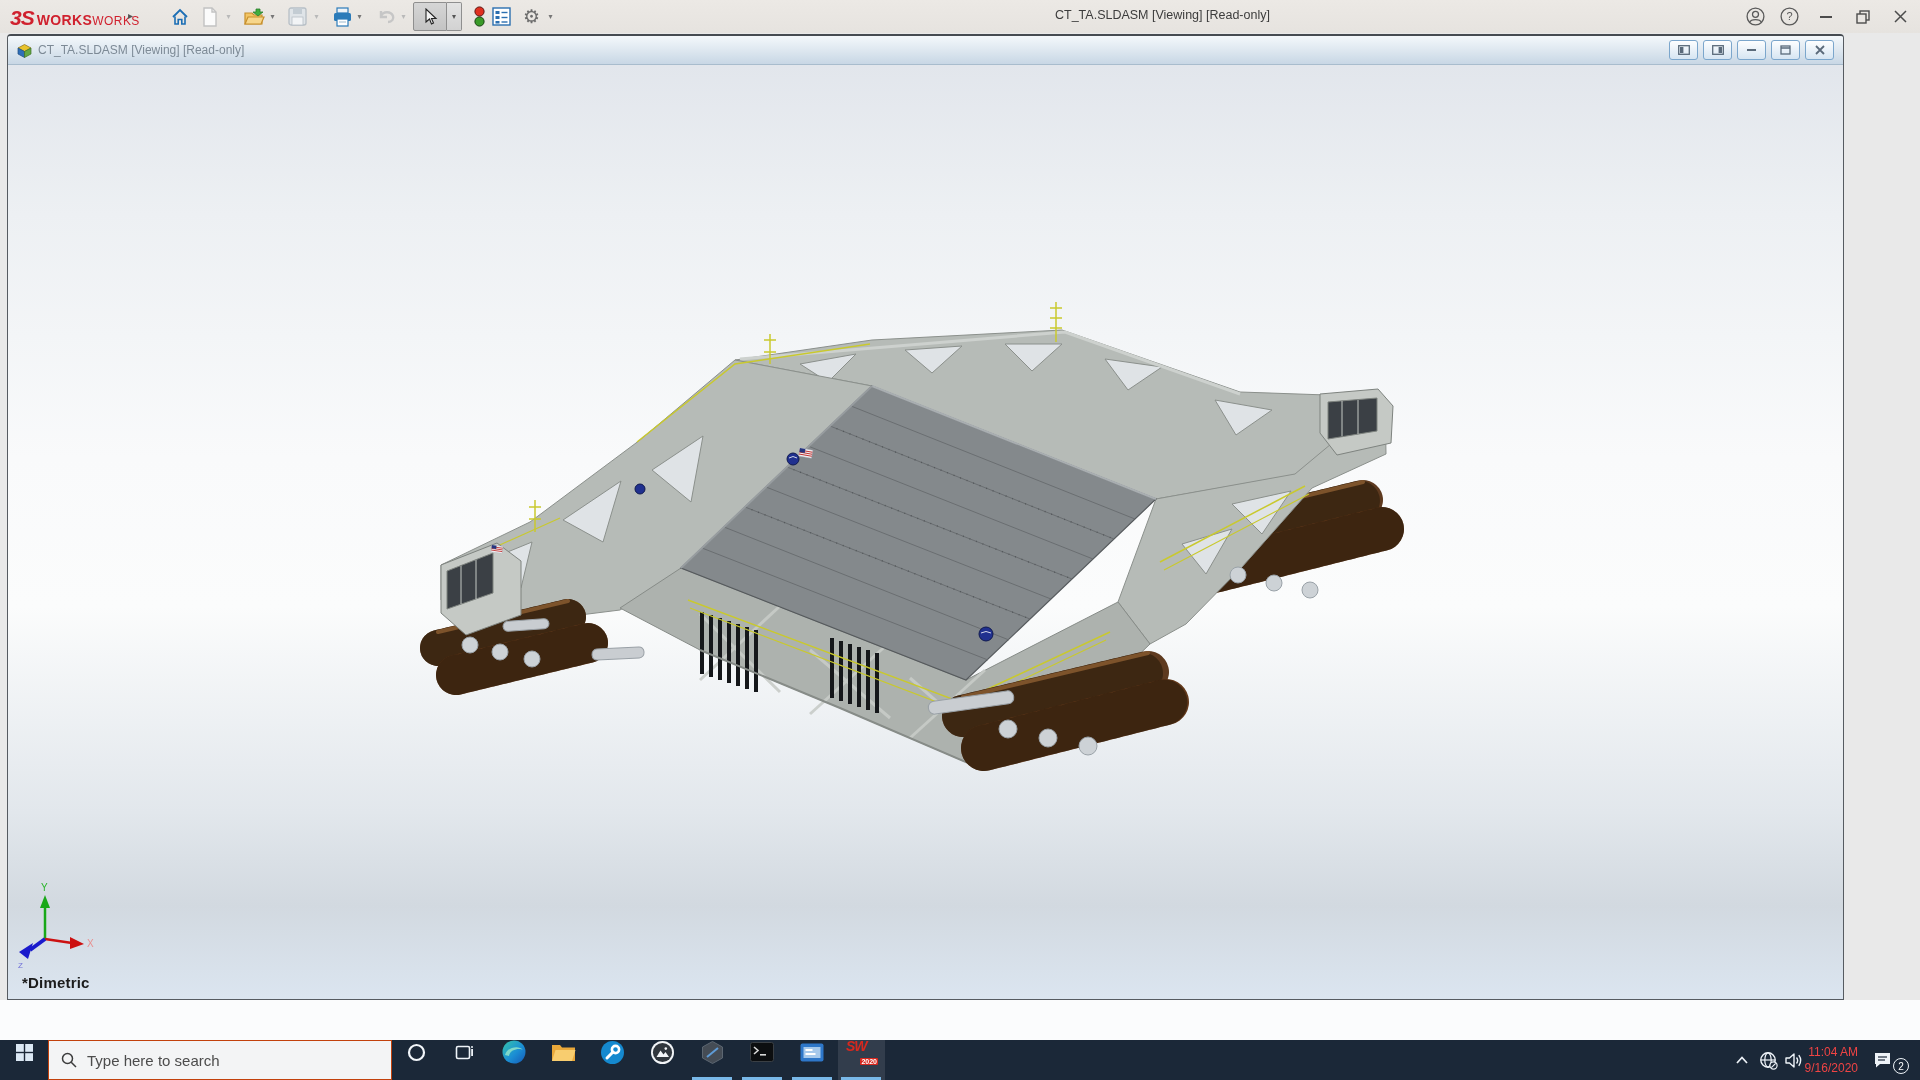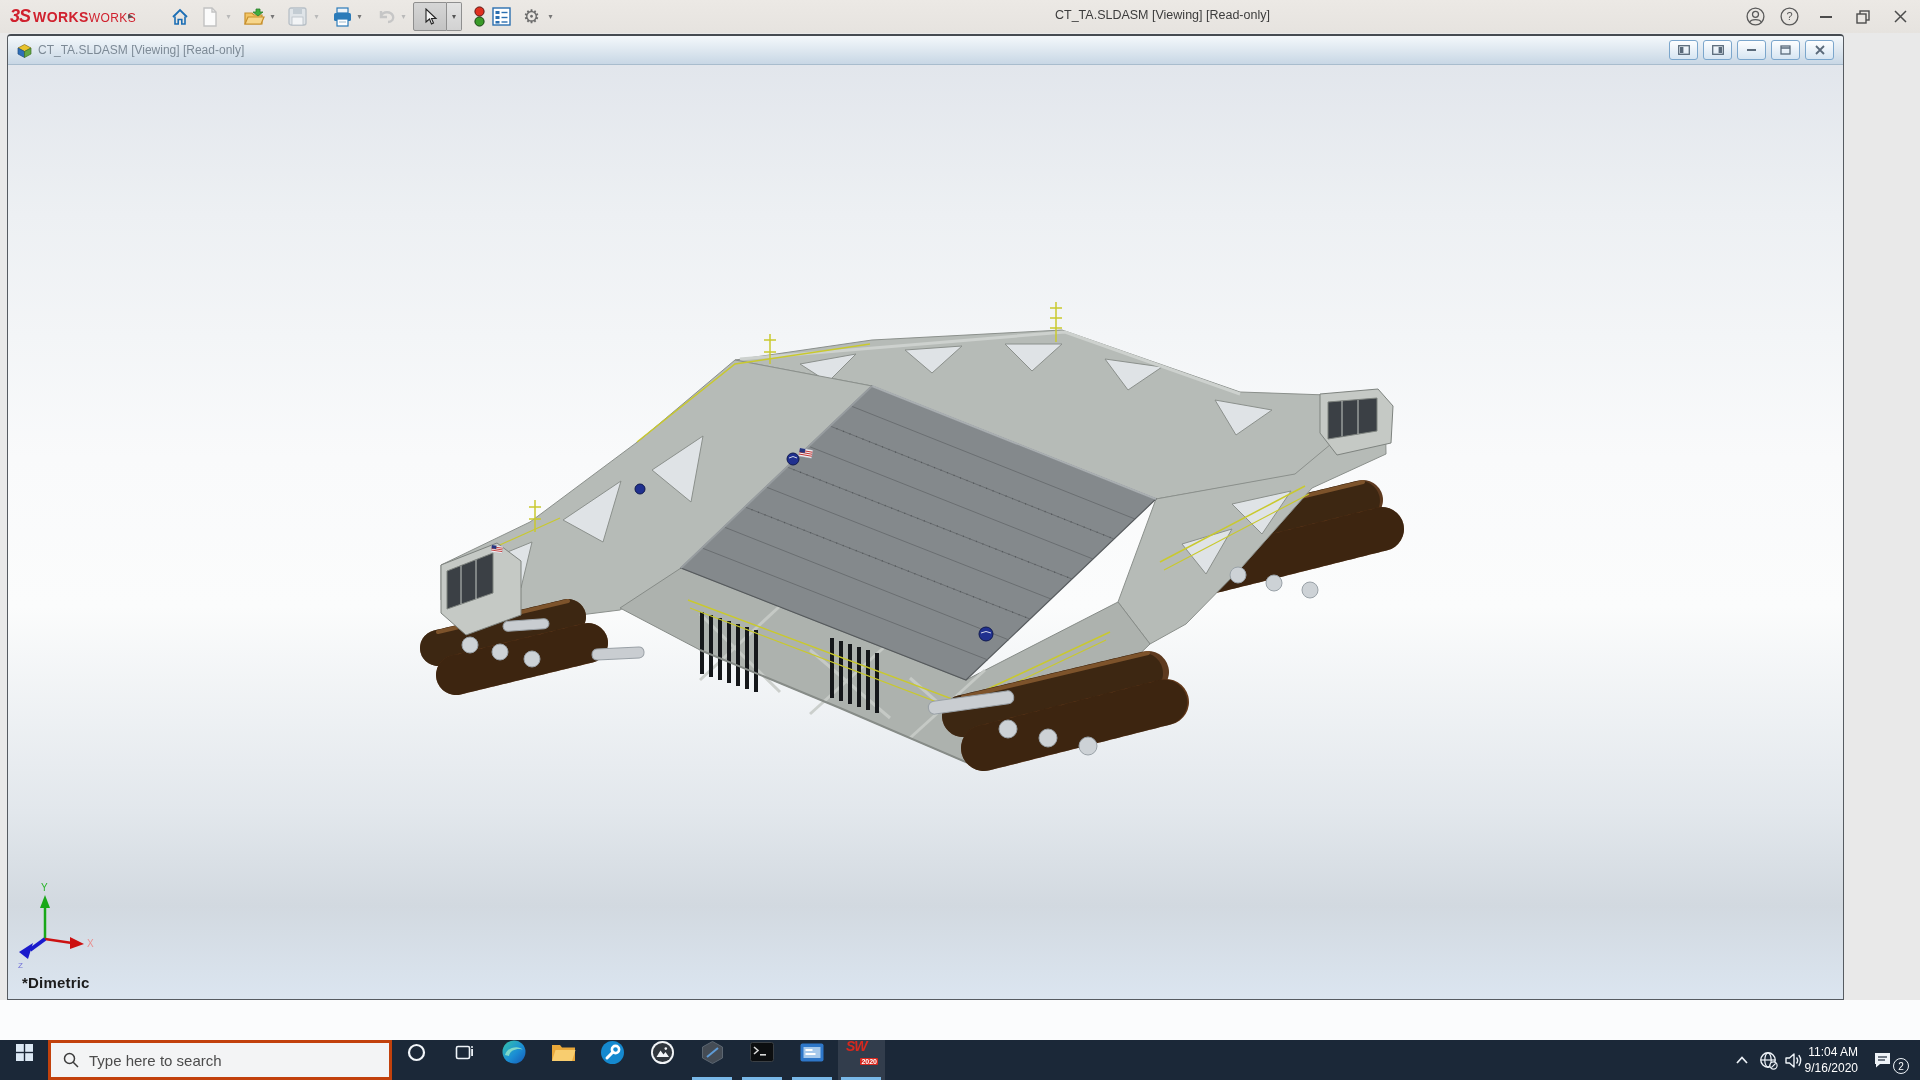--- a/index.html
+++ b/index.html
@@ -3,21 +3,21 @@
 <meta charset="utf-8">
 <style>
   * { margin:0; padding:0; box-sizing:border-box; }
   html,body { width:1920px; height:1080px; overflow:hidden;
     font-family:"Liberation Sans", sans-serif; background:#e9e9e9; }
 
   
   .titlebar { position:absolute; left:0; top:0; width:1920px; height:33px;
     background:linear-gradient(#ece9e5,#e6e3df); }
   .brand { position:absolute; left:10px; top:6px; display:flex; align-items:baseline; cursor:default; }
-  .brand .mark { font-size:18px; font-weight:bold; font-style:italic; color:#d0212e; letter-spacing:-1px; margin-right:3px; }
+  .brand .mark { font-size:21px; font-weight:bold; font-style:italic; color:#d0212e; letter-spacing:-1px; margin-right:3px; }
   .brand .bold { font-size:14px; font-weight:bold; color:#d0212e; letter-spacing:.4px; }
   .brand .light { font-size:12px; color:#d0212e; letter-spacing:.4px; font-weight:400; }
   .brand-expander { position:absolute; left:128px; top:8px; width:10px; height:16px; color:#555; font-size:10px; line-height:16px; }
   .tb-btn { position:absolute; top:3px; width:27px; height:27px; display:flex; align-items:center; justify-content:center; border-radius:3px; }
   .tb-caret { position:absolute; top:3px; width:13px; height:27px; display:flex; align-items:center; justify-content:center;
     font-size:8px; color:#777; }
   .tb-caret.dis { color:#b9b9b9; }
   .sel-group { position:absolute; left:413px; top:2px; height:29px; display:flex; }
   .sel-main { width:34px; height:29px; background:linear-gradient(#d6d6d6,#c3c3c3); border:1px solid #8f8f8f;
     display:flex; align-items:center; justify-content:center; border-radius:2px 0 0 2px; }
@@ -40,26 +40,26 @@
   .viewport { position:absolute; left:0; top:29px; right:0; bottom:0;
     background:linear-gradient(180deg,#e2e6ec 0%, #edf0f3 16%, #f9fafb 42%, #fbfcfc 58%, #e2e7ec 80%, #d2d9e0 90%, #dbe5f0 100%); }
   .view-label { position:absolute; left:14px; bottom:8px; font-size:15px; font-weight:bold; color:#1c1c1c; letter-spacing:.2px; }
   .gutter-right { position:absolute; left:1845px; top:33px; width:75px; height:967px; background:#e9e9e9; }
   .status-strip { position:absolute; left:0; top:1000px; width:1920px; height:40px; background:#fbfcfd; }
 
   
   .taskbar { position:absolute; left:0; top:1040px; width:1920px; height:40px; background:#1b2838; }
   .tb-item { position:absolute; top:0; width:48px; height:24px; display:flex; align-items:center; justify-content:center; }
   .search-box { position:absolute; left:48px; top:0; width:344px; height:40px; background:#f3f4f5;
-    border:3px solid #c2410c; display:flex; align-items:center; }
+    border:1px solid #c2410c; display:flex; align-items:center; }
   .search-box .txt { font-size:15px; color:#4c4c4c; margin-left:10px; }
   .run-line { position:absolute; top:37px; height:3px; width:40px; background:#79b8e8; }
   .sw-active { position:absolute; left:838px; top:0; width:47px; height:40px; background:rgba(255,255,255,.10); }
   .tray-icon { position:absolute; top:0; width:28px; height:40px; display:flex; align-items:center; justify-content:center; }
-  .clock { position:absolute; left:1792px; top:4px; width:66px; height:32px; color:#ffffff; font-size:12px;
+  .clock { position:absolute; left:1792px; top:4px; width:66px; height:32px; color:#ef4444; font-size:12px;
     text-align:right; line-height:16px; }
   .sw-tile { position:relative; width:30px; height:30px; }
   .sw-tile .letters { position:absolute; left:0; top:1px; font-size:14px; font-weight:bold; color:#d8281e; font-style:italic; letter-spacing:-1px; }
   .sw-tile .badge { position:absolute; right:-2px; bottom:2px; background:#d8281e; color:#fff; font-size:7px;
     font-weight:bold; padding:0 1px; border-radius:1px; }
   .ac-badge { position:absolute; left:1893px; top:1058px; width:16px; height:16px; border-radius:50%;
     background:#1b2838; border:1.5px solid #eef3f8; color:#fff; font-size:10px; display:flex;
     align-items:center; justify-content:center; }
 </style>
 </head>

